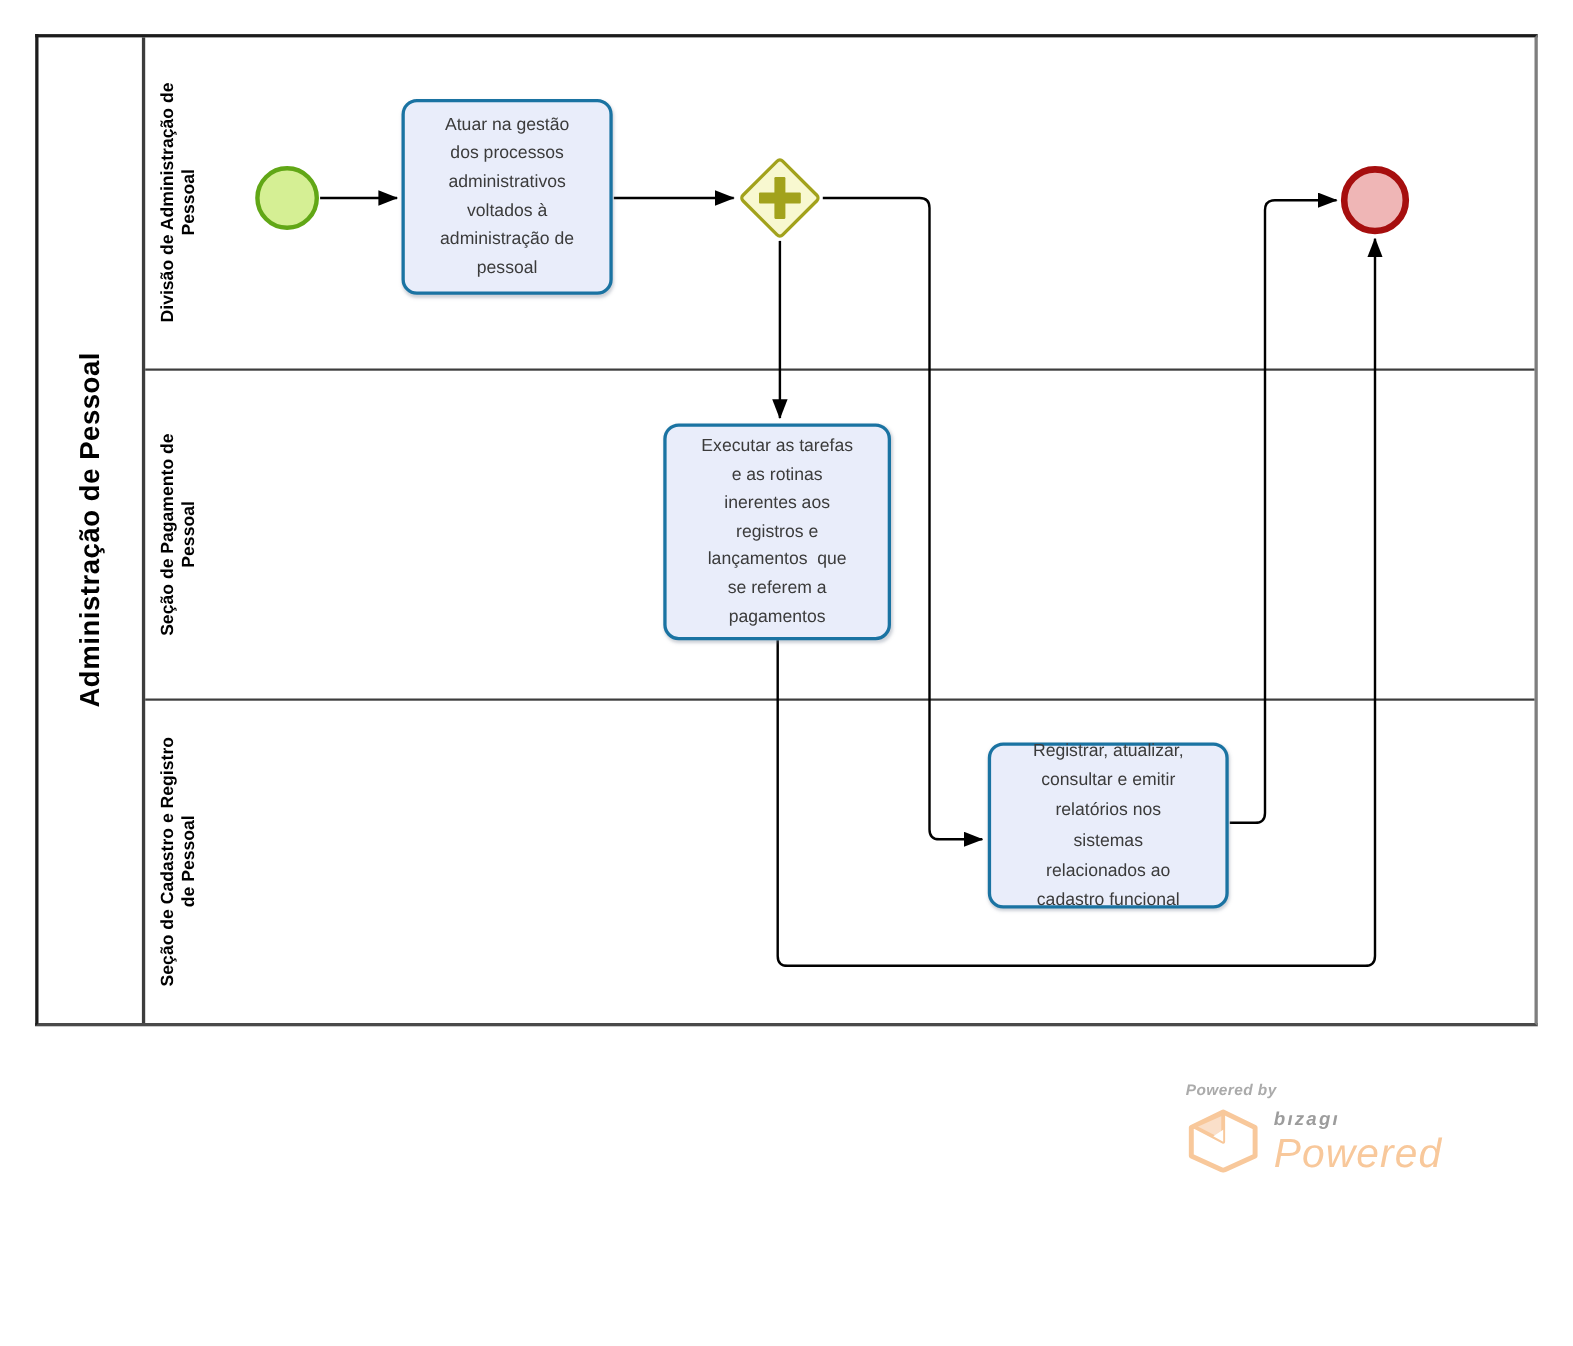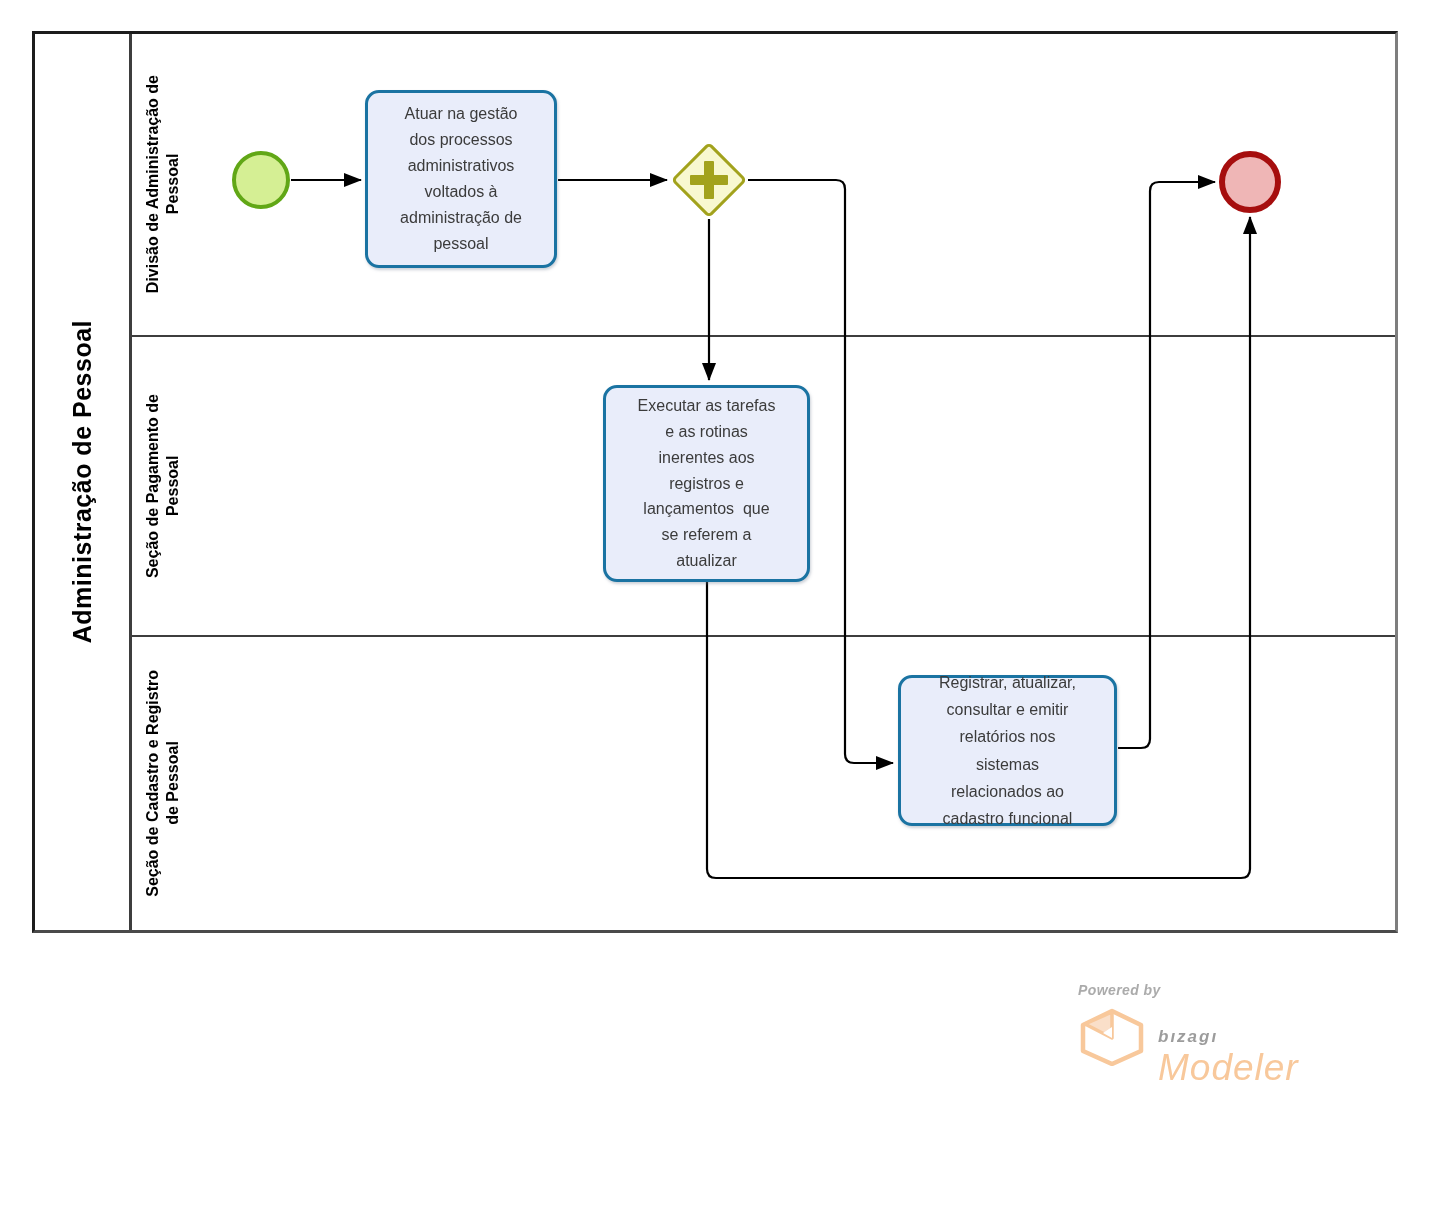--- a/index.html
+++ b/index.html
@@ -72,21 +72,21 @@
 
   
   .footer{position:absolute;left:1078px;top:982px;font-style:italic;}
   .powered{font-size:14px;font-weight:600;color:var(--powered-gray,#ababab);letter-spacing:.4px;}
   .logo-row{display:flex;margin-top:10px;}
   .hex-icon{flex:none;}
   .hex-outline{fill:none;stroke:var(--brand-orange,#f8c89b);stroke-width:4.5;stroke-linejoin:round;}
   .hex-flap{fill:#fadfc9;stroke:var(--brand-orange,#f8c89b);stroke-width:3.5;stroke-linejoin:round;}
   .hex-notch{fill:#ffffff;}
   .brand-col{margin-left:12px;}
-  .brand{font-size:17px;font-weight:600;color:var(--brand-gray,#9c9c9c);letter-spacing:2px;margin-top:19px;}
+  .brand{font-size:17px;font-weight:600;color:var(--brand-gray,#9c9c9c);letter-spacing:2px;}
   .product{font-size:37px;color:var(--brand-orange,#f8c89b);margin-top:0px;letter-spacing:1px;}
 </style>
 </head>
 <body>
 
 <div class="pool">
   <div class="pool-header">
     <div class="v-text pool-title">Administração de Pessoal</div>
   </div>
   <div class="lanes">
@@ -140,37 +140,37 @@
     <div class="plus-v"></div>
   </div>
 </div>
 
 <div class="node task task-executar">Executar as tarefas
 e as rotinas
 inerentes aos
 registros e
 lançamentos  que
 se referem a
-atualizar</div>
+pagamentos</div>
 
 <div class="node task task-registrar">Registrar, atualizar,
 consultar e emitir
 relatórios nos
 sistemas
 relacionados ao
 cadastro funcional</div>
 
 <div class="node event-end"></div>
 
 <div class="footer">
   <div class="powered">Powered by</div>
   <div class="logo-row">
     <svg class="hex-icon" width="68" height="58" viewBox="0 0 68 58">
       <polygon class="hex-outline" points="34,3 63,17 63,43 34,56 5,43 5,17"></polygon>
       <polygon class="hex-flap" points="7,16 34,30 34,4"></polygon>
       <polygon class="hex-notch" points="25,25 34,30 34,19"></polygon>
     </svg>
     <div class="brand-col">
       <div class="brand">bızagı</div>
-      <div class="product">Modeler</div>
+      <div class="product">Powered</div>
     </div>
   </div>
 </div>
 
 </body></html>

